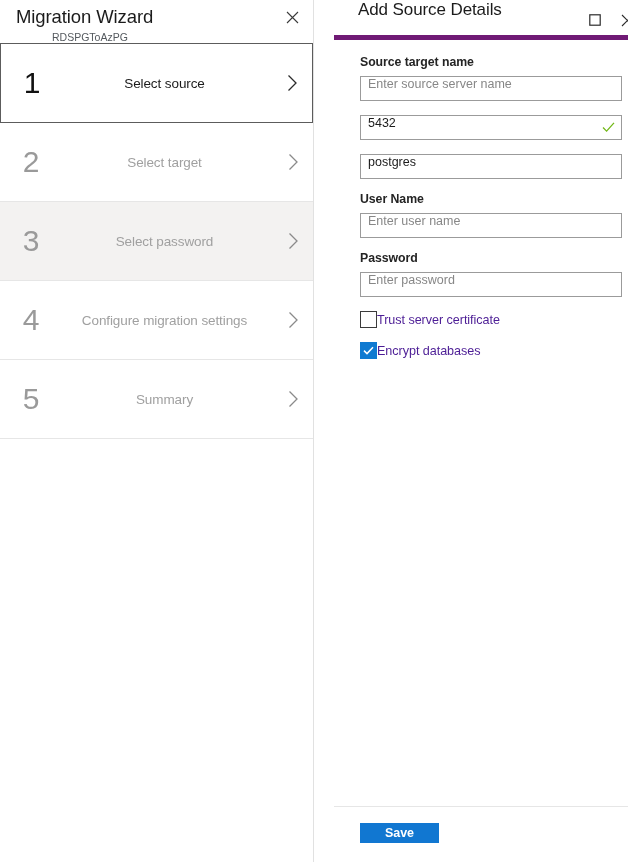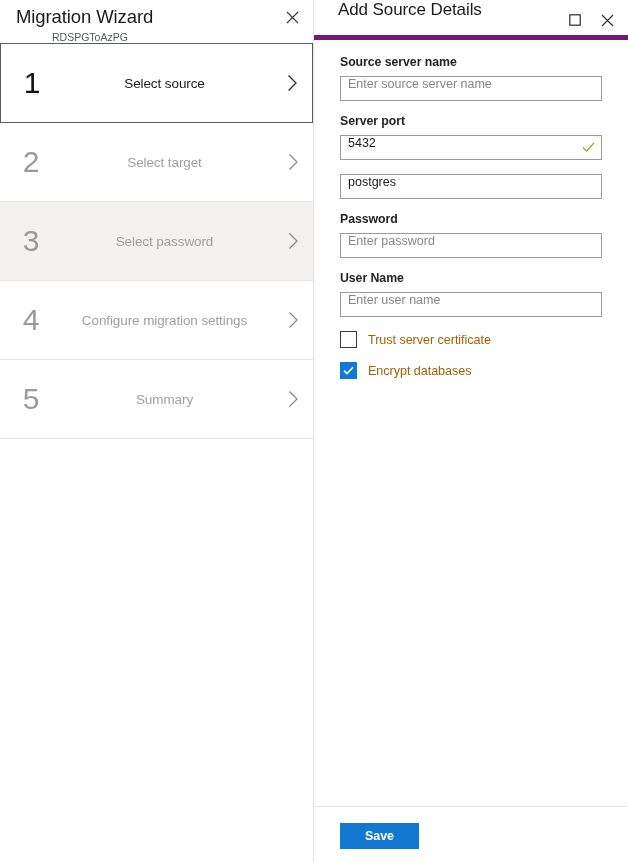--- a/index.html
+++ b/index.html
@@ -8,20 +8,21 @@
     background: #ffffff;
     font-family: "Liberation Sans", sans-serif;
     -webkit-font-smoothing: antialiased;
   }
   #app {
     position: relative;
     width: 628px; height: 862px;
     display: flex;
     background: #ffffff;
     overflow: hidden;
+    gap: 20px;
   }
 
   
   .left-panel {
     position: relative;
     width: 314px;
     height: 862px;
     background: #ffffff;
     border-right: 1px solid #e1e1e1;
     flex: 0 0 314px;
@@ -198,33 +199,32 @@
     flex: 0 0 17px;
     display: flex; align-items: center; justify-content: center;
   }
   .cbx.checked {
     background: #0f7ad1;
     border-color: #0f7ad1;
   }
   .cbx svg { display: block; }
   .cbx-label {
     font-size: 12.6px;
-    color: #a16207;
-    margin-left: 11px;
+    color: #4c1d95;
     letter-spacing: -0.05px;
   }
 
   .rp-footer {
     flex: 0 0 56px;
     border-top: 1px solid #e6e6e6;
     padding: 16px 0 0 26px;
   }
   .save-button {
     width: 79px;
-    height: 26px;
+    height: 20px;
     background: #1177d1;
     color: #ffffff;
     border: none;
     font-family: "Liberation Sans", sans-serif;
     font-size: 12.5px;
     font-weight: 700;
     cursor: pointer;
     letter-spacing: -0.05px;
     border-radius: 0;
   }
@@ -315,55 +315,54 @@
           <svg width="13" height="13" viewBox="0 0 13 13">
             <path d="M1 1 L12 12 M12 1 L1 12" stroke="currentColor" stroke-width="1.1" fill="none"></path>
           </svg>
         </div>
       </div>
     </div>
 
     <div class="rp-body">
 
       <div class="field">
-        <div class="field-label">Source server name</div>
+        <div class="field-label">Source target name</div>
         <div class="field-input-wrap">
           <input class="field-input" type="text" placeholder="Enter source server name" style="">
         </div>
       </div>
 
       <div class="field">
-        <div class="field-label">Server port</div>
         <div class="field-input-wrap">
           <input class="field-input" type="text" placeholder="" value="5432" style="">
           <span class="valid-check">
             <svg width="13" height="11" viewBox="0 0 13 11">
                 <path d="M1 6 L4.6 9.6 L12 1.4" stroke="currentColor" stroke-width="1.3" fill="none"></path>
               </svg>
           </span>
         </div>
       </div>
 
       <div class="field">
         <div class="field-input-wrap">
           <input class="field-input" type="text" placeholder="" value="postgres" style="">
         </div>
       </div>
 
       <div class="field">
+        <div class="field-label">User Name</div>
+        <div class="field-input-wrap">
+          <input class="field-input" type="text" placeholder="Enter user name" style="">
+        </div>
+      </div>
+
+      <div class="field">
         <div class="field-label">Password</div>
         <div class="field-input-wrap">
           <input class="field-input" type="text" placeholder="Enter password" style="">
-        </div>
-      </div>
-
-      <div class="field">
-        <div class="field-label">User Name</div>
-        <div class="field-input-wrap">
-          <input class="field-input" type="text" placeholder="Enter user name" style="">
         </div>
       </div>
 
       <div class="checkbox-row">
         <span class="cbx"></span>
         <span class="cbx-label">Trust server certificate</span>
       </div>
 
       <div class="checkbox-row">
         <span class="cbx checked">

